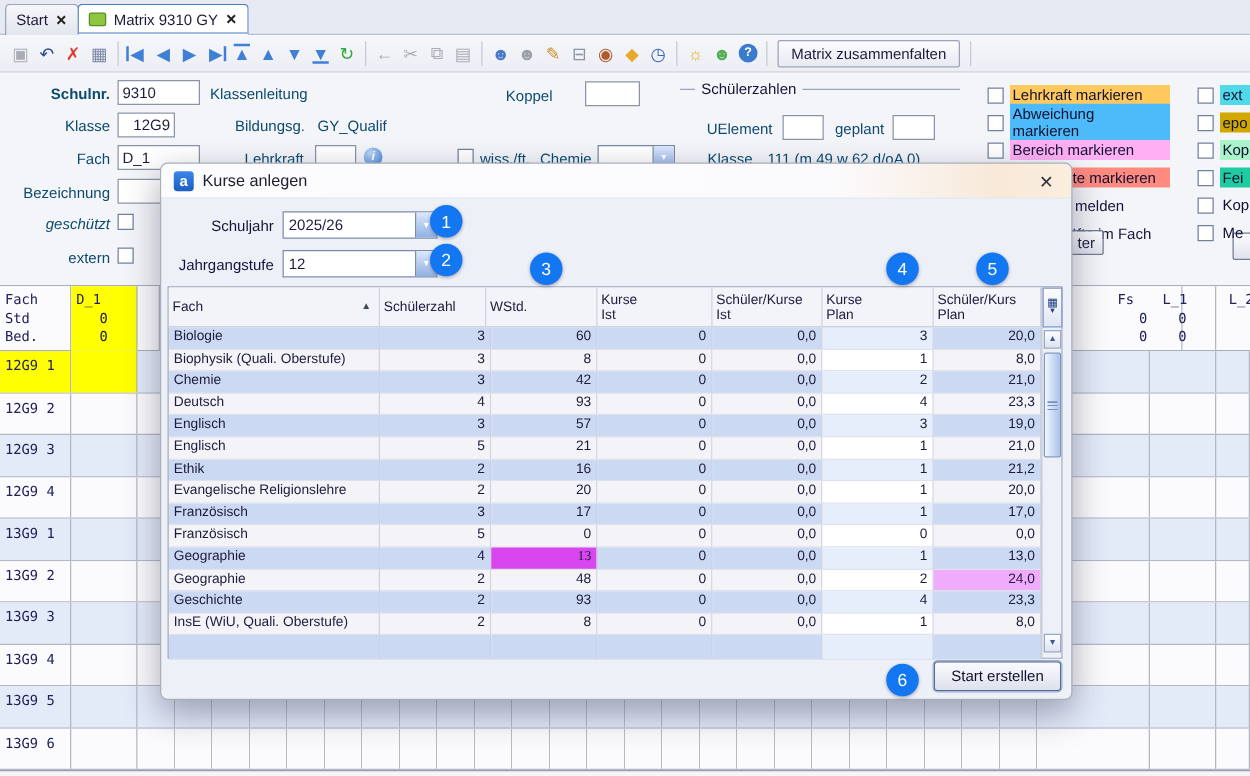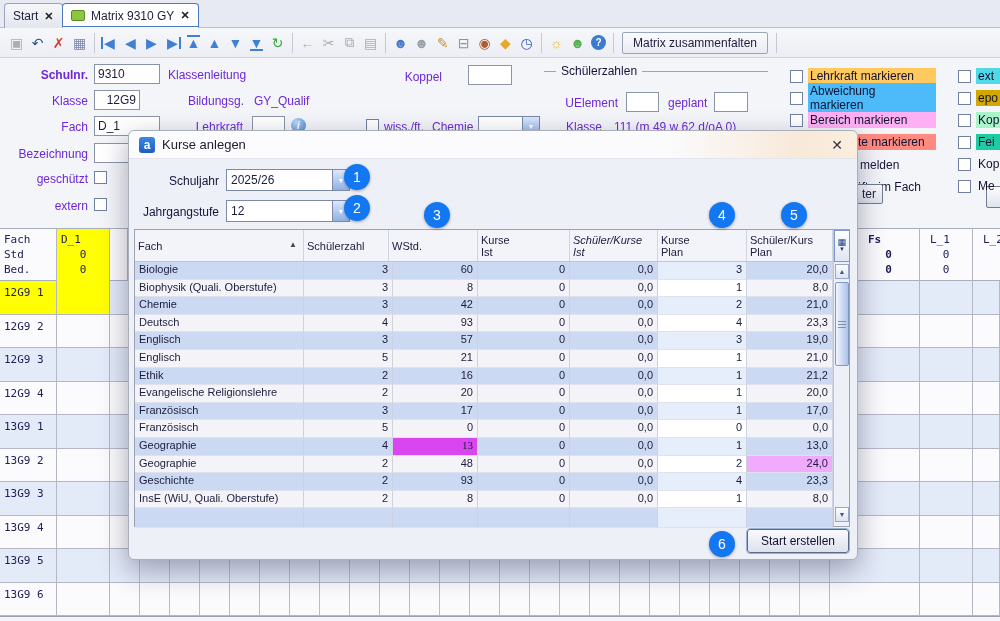--- a/index.html
+++ b/index.html
@@ -23,21 +23,21 @@
   .tico.badge span{ width:15px; height:15px; border-radius:50%; display:flex; align-items:center; justify-content:center; font-size:10px; font-weight:bold; }
   .tico.bar-left::before  { content:""; position:absolute; left:2px; top:5px; bottom:5px; width:2px; background:#3f7fd6; }
   .tico.bar-right::after  { content:""; position:absolute; right:2px; top:5px; bottom:5px; width:2px; background:#3f7fd6; }
   .tico.bar-top::before   { content:""; position:absolute; top:3px; left:4px; right:4px; height:2px; background:#3f7fd6; }
   .tico.bar-bottom::after { content:""; position:absolute; bottom:3px; left:4px; right:4px; height:2px; background:#3f7fd6; }
   .tsep { width:1px; height:20px; background:#c4c9d6; margin:0 4px; }
   .tbtn { height:22px; margin:0 4px; padding:0 10px; font:12px "Liberation Sans",sans-serif; background:linear-gradient(#fcfcfe,#e8eaf2);
           border:1px solid #9aa4bb; border-radius:2px; color:#1c1c3c; }
 
   
-  .lbl { position:absolute; height:16px; white-space:nowrap; color:#6d28d9; }
+  .lbl { position:absolute; height:16px; white-space:nowrap; color:#0c4a6e; }
   .lbl.r { text-align:right; }
   .field { position:absolute; height:20px; border:1px solid #8a94a8; background:#fff; font:12px "Liberation Sans",sans-serif;
            padding:0 3px; color:#1c1c3c; }
   .cb { position:absolute; width:13px; height:13px; background:#fff; border:1px solid #7080a0; }
   .legend { position:absolute; display:flex; align-items:center; gap:5px; color:#14143a; }
   .legend .ln { height:1px; background:#9aa4bb; }
   .dselect, .fselect { position:absolute; background:#fff; border:1px solid #7a8aa8; display:flex; align-items:center; }
   .selval { flex:1; padding:0 4px; white-space:nowrap; overflow:hidden; }
   .selbtn { width:17px; align-self:stretch; display:flex; align-items:center; justify-content:center; font-size:7px; color:#fff;
             background:linear-gradient(#dce8fc,#8fb0e4); border-left:1px solid #7a8aa8; }
@@ -222,21 +222,21 @@
 
   <div class="lbl r" style="left:10px;top:120px;width:78px;">Fach</div>
   <input class="field" style="left: 94px; top: 116px; width: 66px;" readonly="" value="D_1">
   <div class="lbl r" style="left:185px;top:120px;width:58px;">Lehrkraft</div>
   <input class="field" style="left: 252px; top: 116px; width: 33px;" readonly="" value="">
   <div class="info" style="left:291px;top:118px;">i</div>
 
   <div class="lbl r" style="left:6px;top:147px;width:82px;">Bezeichnung</div>
   <input class="field" style="left: 94px; top: 143px; width: 66px;" readonly="" value="">
 
-  <div class="lbl r" style="left:6px;top:172px;width:82px;">geschützt</div>
+  <div class="lbl r" style="left:6px;top:172px;width:82px;font-style:italic;">geschützt</div>
   <span class="cb" style="left:94px;top:171px;"></span>
 
   <div class="lbl r" style="left:6px;top:199px;width:82px;">extern</div>
   <span class="cb" style="left:94px;top:198px;"></span>
 
   <div class="lbl r" style="left:396px;top:70px;width:46px;">Koppel</div>
   <input class="field" style="left: 468px; top: 65px; width: 44px;" readonly="" value="">
 
   <div class="legend" style="left:544px;top:64px;width:224px;">
     <span class="ln" style="width:12px;"></span>
@@ -313,21 +313,21 @@
         <div>Fach</div>
         <div>Std Bed.</div>
         <div>unverso:</div>
       </div>
       <div class="mcell" style="left:57px;width:53px;background:#ffff00;">
         <div style="padding-left:4px;">D_1</div>
         <div style="text-align:center;">0</div>
         <div style="text-align:center;">0</div>
       </div>
       <div class="mcell" style="left:110px;width:18px;"></div>
-      <div class="mcell" style="left:858px;width:62px;font-weight:bold;">
+      <div class="mcell" style="left:884px;width:62px;">
         <div style="padding-left:10px;">Fs</div>
         <div style="text-align:center;">0</div>
         <div style="text-align:center;">0</div>
       </div>
       <div class="mcell" style="left:920px;width:53px;">
         <div style="padding-left:10px;">L_1</div>
         <div style="text-align:center;">0</div>
         <div style="text-align:center;">0</div>
       </div>
       <div class="mcell" style="left:973px;width:27px;border-right:none;">
@@ -447,21 +447,21 @@
           <div class="hc" style="width: 85px;">
             <div>Schülerzahl</div>
           </div>
           <div class="hc" style="width: 89px;">
             <div>WStd.</div>
           </div>
           <div class="hc" style="width: 92px;">
             <div>Kurse</div>
             <div>Ist</div>
           </div>
-          <div class="hc" style="width: 88px; font-style: italic;">
+          <div class="hc" style="width: 88px;">
             <div>Schüler/Kurse</div>
             <div>Ist</div>
           </div>
           <div class="hc" style="width: 89px;">
             <div>Kurse</div>
             <div>Plan</div>
           </div>
           <div class="hc" style="width: 86px;">
             <div>Schüler/Kurs</div>
             <div>Plan</div>

